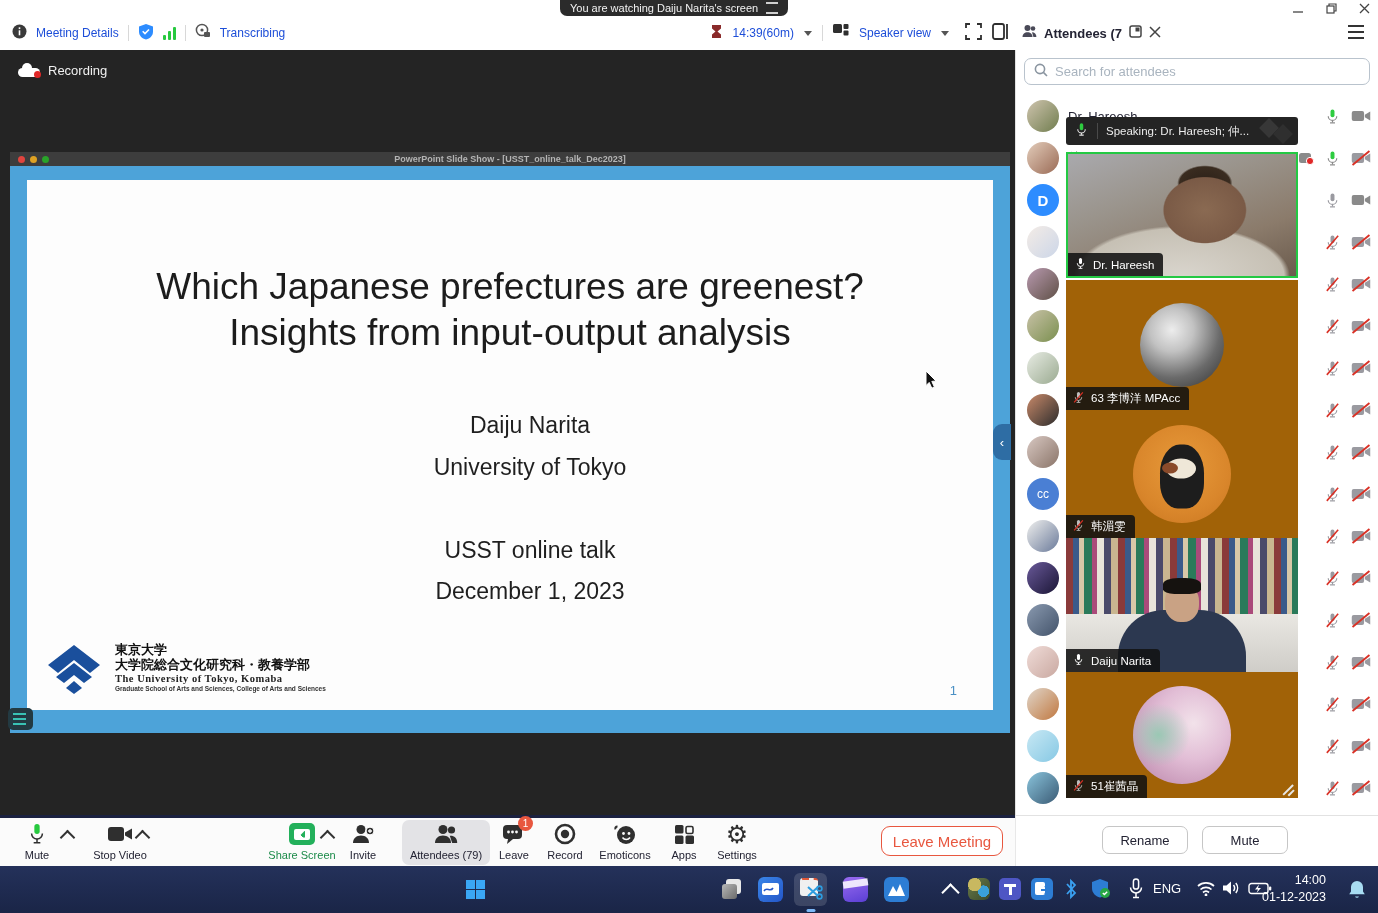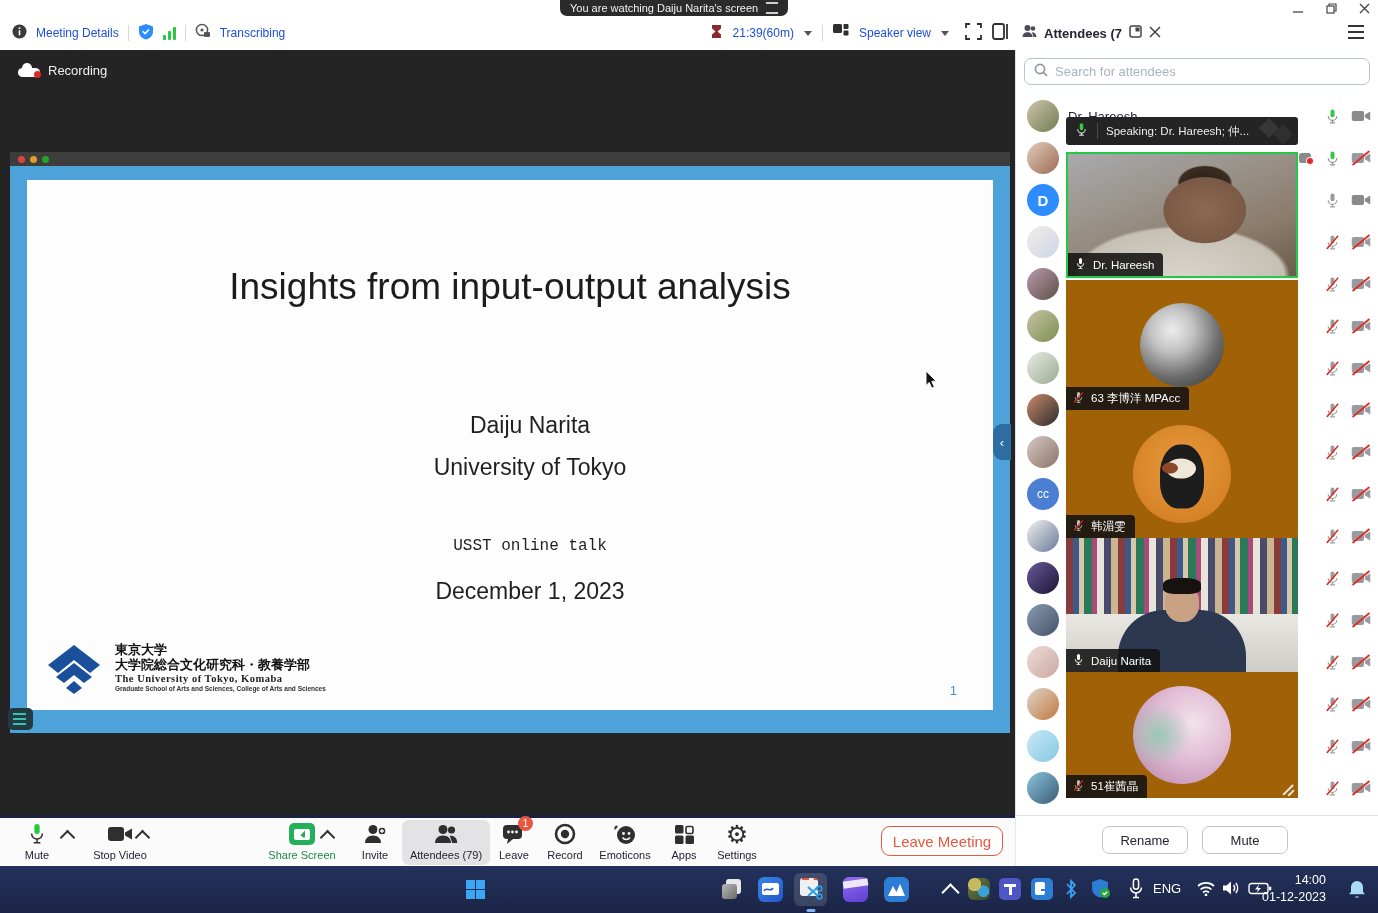--- a/index.html
+++ b/index.html
@@ -40,21 +40,21 @@
   .ppt{position:absolute;left:10px;top:102px;width:1000px;height:581px;background:#4da3d9;}
   .ppt-titlebar{position:absolute;left:0;top:0;width:1000px;height:14px;background:#3d3d3d;display:flex;align-items:center;}
   .tl{display:flex;gap:5px;margin-left:8px;}
   .tl i{width:7px;height:7px;border-radius:50%;display:block;}
   .ppt-title{position:absolute;left:0;right:0;text-align:center;font-size:9px;color:#b4b4b4;font-weight:bold;}
   .slide{position:absolute;left:17px;top:28px;width:966px;height:530px;background:#fdfdfd;color:#1f1f1f;}
   .slide-title{position:absolute;left:0;top:84px;width:100%;text-align:center;font-size:37px;line-height:46px;color:#1c1c1c;}
   .slide-line{position:absolute;width:100%;text-align:center;left:20px;}
   .sl-author{top:232px;font-size:23px;}
   .sl-affil{top:274px;font-size:23px;}
-  .sl-event{top:357px;font-size:16px;font-family:Liberation Mono, monospace;}
+  .sl-event{top:357px;font-size:23px;}
   .sl-date{top:398px;font-size:23px;}
   .page-num{position:absolute;right:36px;top:503px;font-size:13px;color:#4a90c4;}
   .logo{position:absolute;left:15px;top:463px;display:flex;gap:9px;align-items:flex-start;}
   .logo-text{line-height:1.15;}
   .lg-jp1{font-size:13px;font-weight:bold;color:#111;}
   .lg-jp2{font-size:13px;font-weight:bold;color:#111;}
   .lg-en1{font-size:10.5px;font-weight:bold;color:#222;font-family:"Liberation Serif",serif;letter-spacing:.5px;}
   .lg-en2{font-size:6.5px;font-weight:bold;color:#333;}
 
   .collapse-tab{position:absolute;left:993px;top:374px;width:18px;height:36px;background:#2e6da4;
@@ -205,21 +205,21 @@
             <circle cx="7" cy="7" r="5.6" fill="none" stroke="#555" stroke-width="1.5"></circle>
             <circle cx="7" cy="7" r="1.6" fill="#555"></circle>
             <rect x="9" y="9" width="6" height="5" rx="1" fill="#555"></rect>
           </svg></span>
       <span class="mb-label">Transcribing</span>
     </div>
     <div class="mb-right">
       <span><svg width="13" height="15">
             <path d="M2 1h9v3.5L7.5 7.5 11 10.5V14H2v-3.5L5.5 7.5 2 4.5z" fill="#8a2a2a"></path>
           </svg></span>
-      <span class="mb-label">21:39(60m)</span>
+      <span class="mb-label">14:39(60m)</span>
       <span class="caret-down"></span>
       <span class="vsep"></span>
       <span><svg width="16" height="14">
             <rect x="0" y="0" width="9" height="9" rx="1.5" fill="#2f2f2f"></rect>
             <rect x="10.5" y="0" width="5" height="5" rx="1" fill="#2f2f2f"></rect>
             <rect x="10.5" y="6.5" width="5" height="5" rx="1" fill="#2f2f2f"></rect>
           </svg></span>
       <span class="mb-label">Speaker view</span>
       <span class="caret-down"></span>
       <span style="margin-left:6px"><svg width="17" height="17">
@@ -261,23 +261,25 @@
       <span>Recording</span>
     </div>
 
     <div class="ppt">
       <div class="ppt-titlebar">
         <span class="tl">
             <i style="background:#e0443e"></i>
             <i style="background:#dea123"></i>
             <i style="background:#29a329"></i>
           </span>
+        <span class="ppt-title">PowerPoint Slide Show - [USST_online_talk_Dec2023]</span>
       </div>
       <div class="slide">
         <div class="slide-title">
+          <div>Which Japanese prefectures are greenest?</div>
           <div>Insights from input-output analysis</div>
         </div>
         <div class="slide-line sl-author">Daiju Narita</div>
         <div class="slide-line sl-affil">University of Tokyo</div>
         <div class="slide-line sl-event">USST online talk</div>
         <div class="slide-line sl-date">December 1, 2023</div>
         <div class="page-num">1</div>
         <div class="logo">
           <span><svg width="64" height="52" viewBox="0 0 64 52">
                 <path d="M32 2L6 22l10 8 16-13 16 13 10-8z" fill="#1a4f9c"></path>
@@ -814,21 +816,21 @@
     <div class="tb-btn" style="left:266px;width:72px">
       <span class="tb-icon">
           <span class="share-icon">
             <span class="scr"></span>
           </span>
         </span>
       <span class="tb-label" style="color:#1a8a48">Share Screen</span>
     </div>
     <div class="tb-chevron" style="left:322px"></div>
 
-    <div class="tb-btn" style="left:350px;width:50px">
+    <div class="tb-btn" style="left:338px;width:50px">
       <span class="tb-icon">
           <svg width="24" height="22">
             <circle cx="10" cy="6.5" r="4.5" fill="#2f2f2f"></circle>
             <path d="M2 20c0-4.8 3.6-7.5 8-7.5s8 2.7 8 7.5z" fill="#2f2f2f"></path>
             <circle cx="19" cy="8" r="4" fill="#2f2f2f" stroke="#fbfbfb" stroke-width="1.4"></circle>
             <path d="M19 6v4M17 8h4" stroke="#fbfbfb" stroke-width="1.3"></path>
           </svg>
         </span>
       <span class="tb-label">Invite</span>
     </div>

